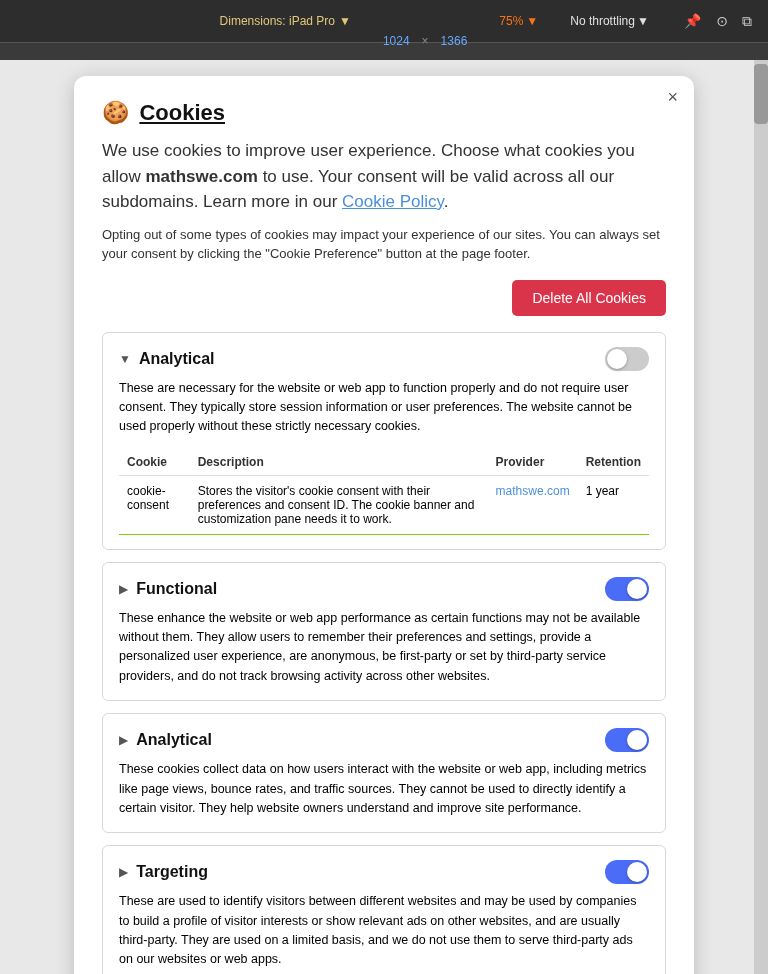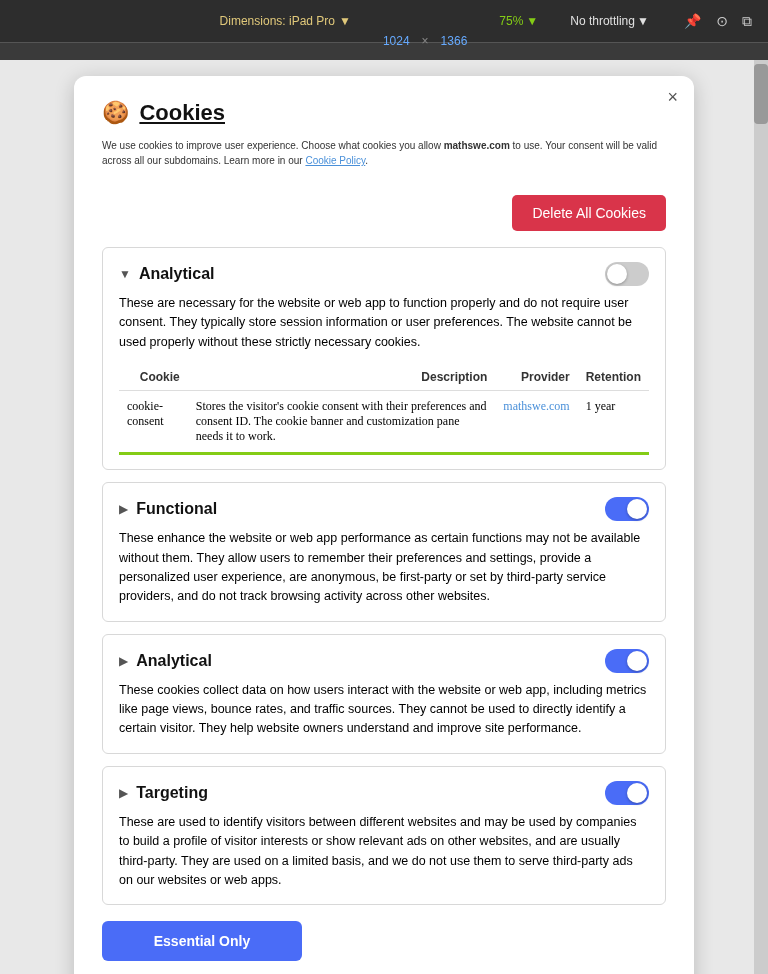--- a/index.html
+++ b/index.html
@@ -34,21 +34,21 @@
       margin-top: 40px;
     }
     .toolbar-throttle {
       color: #e0e0e0;
       font-size: 12px;
       display: flex;
       align-items: center;
       gap: 2px;
     }
     .toolbar-zoom {
-      color: #84cc16;
+      color: #f97316;
       font-size: 12px;
       display: flex;
       align-items: center;
       gap: 3px;
     }
     .toolbar-icons {
       display: flex;
       align-items: center;
       gap: 14px;
       margin-left: 4px;
@@ -128,24 +128,24 @@
       font-size: 22px;
     }
     .modal-title {
       font-size: 22px;
       font-weight: 700;
       color: #111;
       text-decoration: underline;
     }
 
     .modal-desc {
-      font-size: 10px;
+      font-size: 17px;
       color: #333;
       line-height: 1.5;
-      margin-bottom: 27px;
+      margin-bottom: 10px;
     }
     .modal-desc .bold { font-weight: 700; }
     .modal-desc .link { color: #4a90d9; text-decoration: underline; cursor: pointer; }
 
     .modal-note {
       font-size: 13px;
       color: #333;
       line-height: 1.5;
       margin-bottom: 16px;
     }
@@ -238,31 +238,30 @@
     }
 
     
     .cookie-table {
       width: 100%;
       border-collapse: collapse;
       margin-top: 12px;
       font-size: 12px;
     }
     .cookie-table th {
-      text-align: right;
+      text-align: left;
       color: #333;
       font-weight: 600;
       padding: 6px 8px;
       border-bottom: 1px solid #ddd;
     }
     .cookie-table td {
       padding: 8px;
       vertical-align: top;
-      border-bottom: 3px solid #84cc16;
-      font-family: Liberation Serif, serif;
+      border-bottom: 1px solid #84cc16;
     }
     .cookie-table .link-cell {
       color: #4a90d9;
     }
 
     
     .btn-row-1 {
       margin-top: 16px;
       margin-bottom: 10px;
     }
@@ -325,20 +324,21 @@
 
     <div class="modal-header">
       <span class="cookie-emoji">🍪</span>
       <h2 class="modal-title">Cookies</h2>
     </div>
 
     <p class="modal-desc">
       <span>We use cookies to improve user experience. Choose what cookies you allow </span><span class="bold">mathswe.com</span><span> to use. Your consent will be valid across all our subdomains. Learn more in our </span><span class="link">Cookie Policy</span>.
     </p>
 
+    <p class="modal-note">Opting out of some types of cookies may impact your experience of our sites. You can always set your consent by clicking the "Cookie Preference" button at the page footer.</p>
 
     <button class="delete-btn">Delete All Cookies</button>
 
     <div class="cookie-section">
       <div class="section-header">
         <div class="section-title-wrap">
           <span class="section-arrow">▼</span>
           <span class="section-title">Analytical</span>
         </div>
         <div class="toggle">

